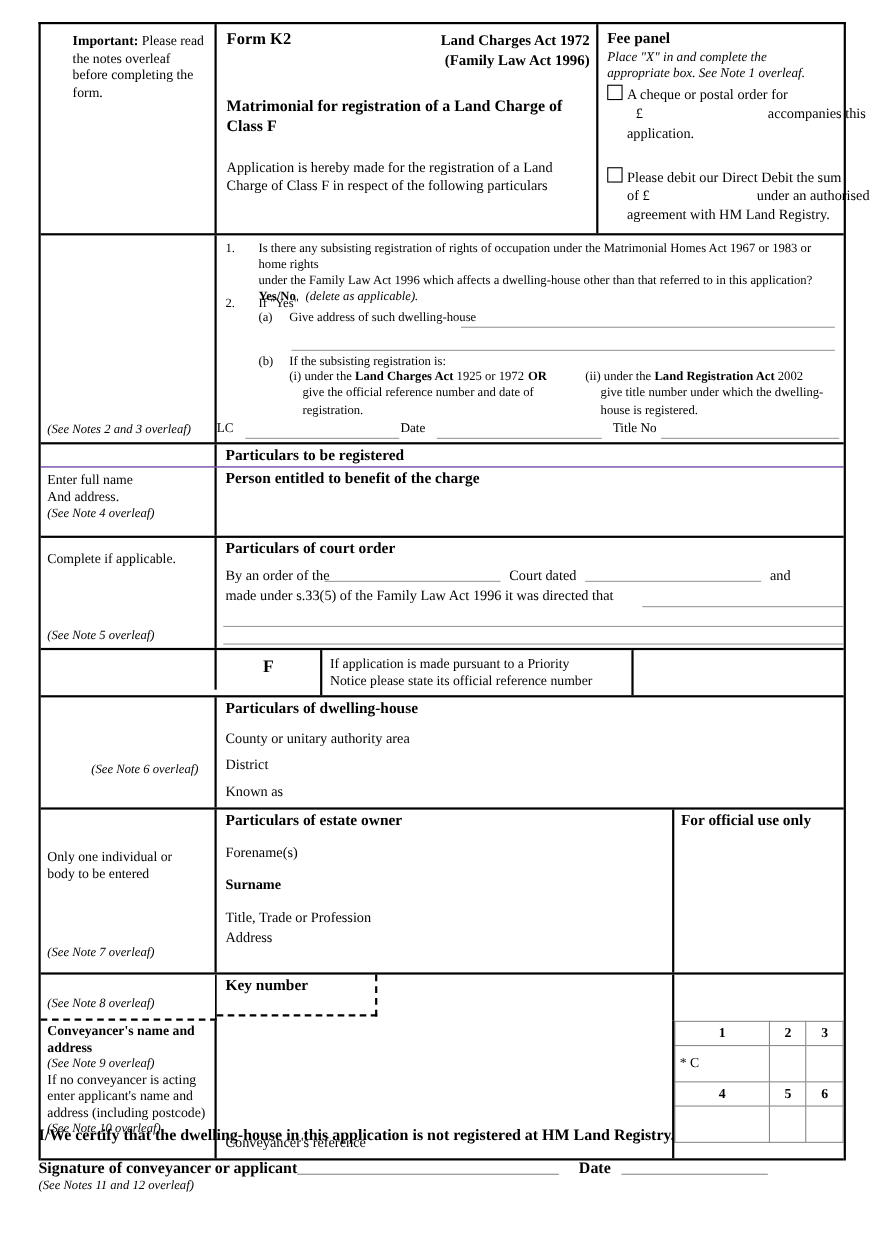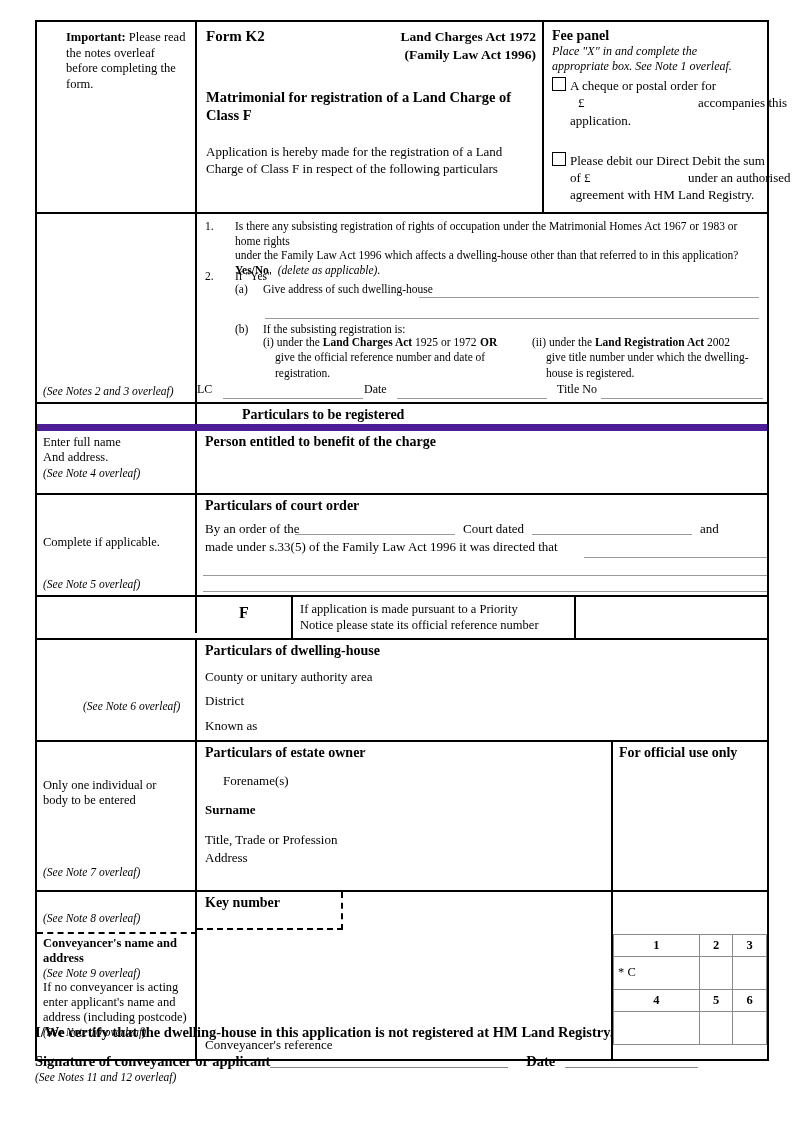--- a/index.html
+++ b/index.html
@@ -13,21 +13,21 @@
   .page{position:relative;width:800px;height:1130px;}
   .form{
     position:absolute;left:35px;top:20px;width:734px;
     border-top:2px solid #000;
     border-left:2px solid #000;
     border-right:2px solid #000;
     box-sizing:border-box;
   }
   .row{display:flex;position:relative;}
   .bbot{border-bottom:2px solid #000;}
-  .bbot1{border-bottom:7px solid #4c1d95;gap:37px;}
+  .bbot1{border-bottom:1px solid #4c1d95;}
   .lcol{
     width:160px;flex:0 0 160px;
     border-right:2px solid #000;
     box-sizing:border-box;
     padding:4px 6px 4px 6px;
     font-size:12.5px;line-height:1.22;
   }
   .rcol{flex:1 1 auto;box-sizing:border-box;padding:4px 6px 4px 8px;position:relative;}
   .bold{font-weight:bold;}
   .note{font-style:italic;font-size:11.5px;}
@@ -214,21 +214,21 @@
         <div>And address.</div>
         <div class="note">(See Note 4 overleaf)</div>
       </div>
       <div class="rcol" style="height:62px;padding-top:1px;">
         <span class="bandhead">Person entitled to benefit of the charge</span>
       </div>
     </div>
 
     <div class="row bbot">
       <div class="lcol lcol-tall" style="height:100px;">
-        <div style="margin-top:36px;">Complete if applicable.</div>
+        <div style="margin-top:8px;">Complete if applicable.</div>
         <div class="seeN">(See Note 5 overleaf)</div>
       </div>
       <div class="rcol" style="height:100px;position:relative;padding-top:3px;">
         <div class="bandhead">Particulars of court order</div>
         <div style="font-size:13px;position:absolute;left:8px;top:26px;right:8px;">
           <span>By an order of the</span>
           <span class="ruleline" style="position:absolute;left:90px;top:13px;width:160px;"></span>
           <span style="position:absolute;left:258px;">Court dated</span>
           <span class="ruleline" style="position:absolute;left:327px;top:13px;width:160px;"></span>
           <span style="position:absolute;left:495px;">and</span>
@@ -263,21 +263,21 @@
     </div>
 
     <div class="row bbot">
       <div class="lcol lcol-tall" style="height:148px;">
         <div style="margin-top:32px;">Only one individual or</div>
         <div>body to be entered</div>
         <div class="seeN" style="bottom:10px;">(See Note 7 overleaf)</div>
       </div>
       <div class="rcol" style="height:148px;padding-top:3px;border-right:2px solid #000;">
         <div class="bandhead">Particulars of estate owner</div>
-        <div class="bodytxt" style="margin-top:10px;margin-left:18px;">Forename(s)</div>
+        <div class="bodytxt" style="margin-top:10px;">Forename(s)</div>
         <div class="bodytxt bold" style="margin-top:10px;">Surname</div>
         <div class="bodytxt" style="margin-top:10px;">Title, Trade or Profession</div>
         <div class="bodytxt" style="margin-top:-1px;">Address</div>
       </div>
       <div class="offcol" style="height:148px;padding-top:3px;border-left:0;">
         <div class="bandhead">For official use only</div>
       </div>
     </div>
 
     <div class="row">

